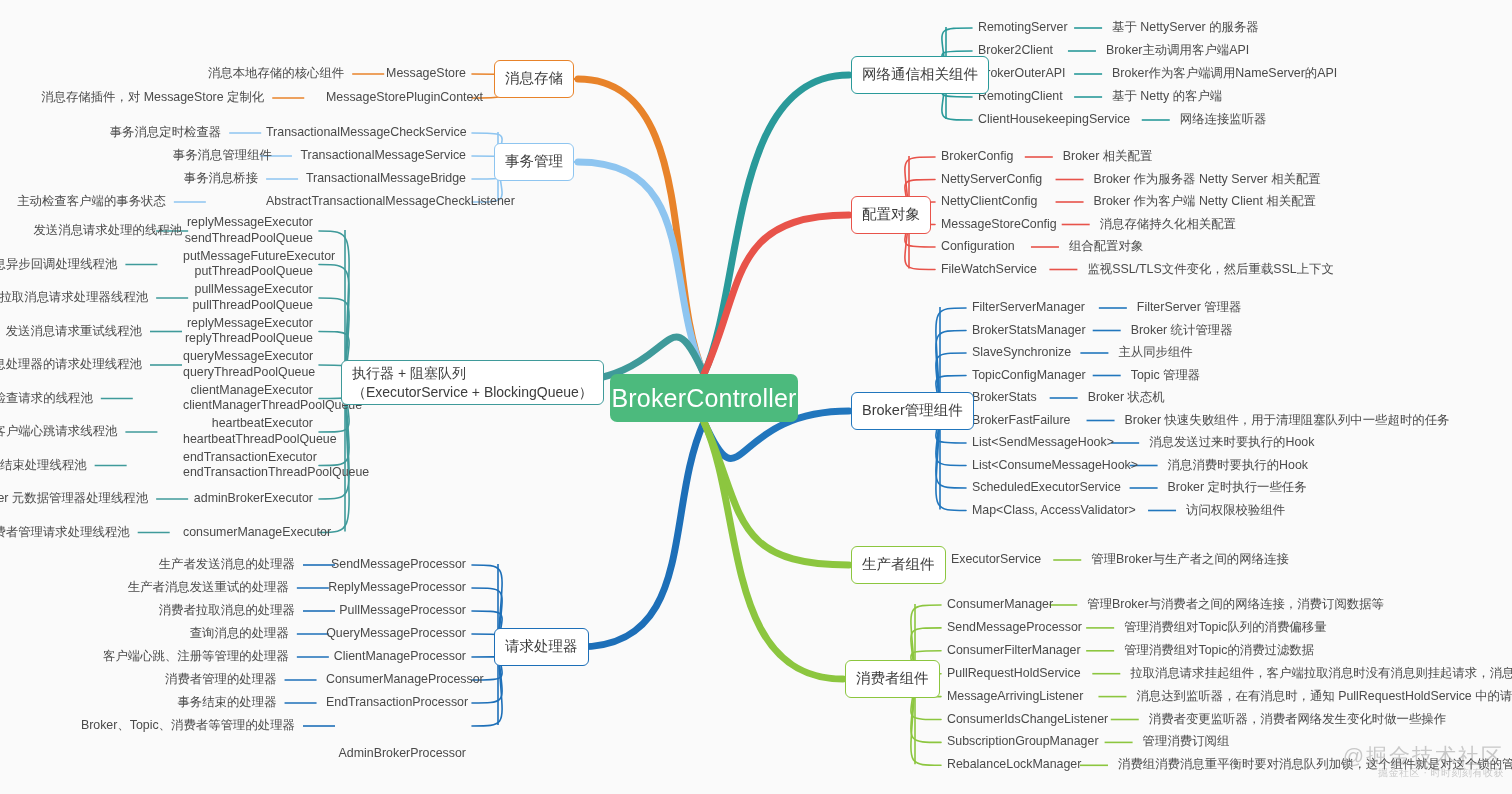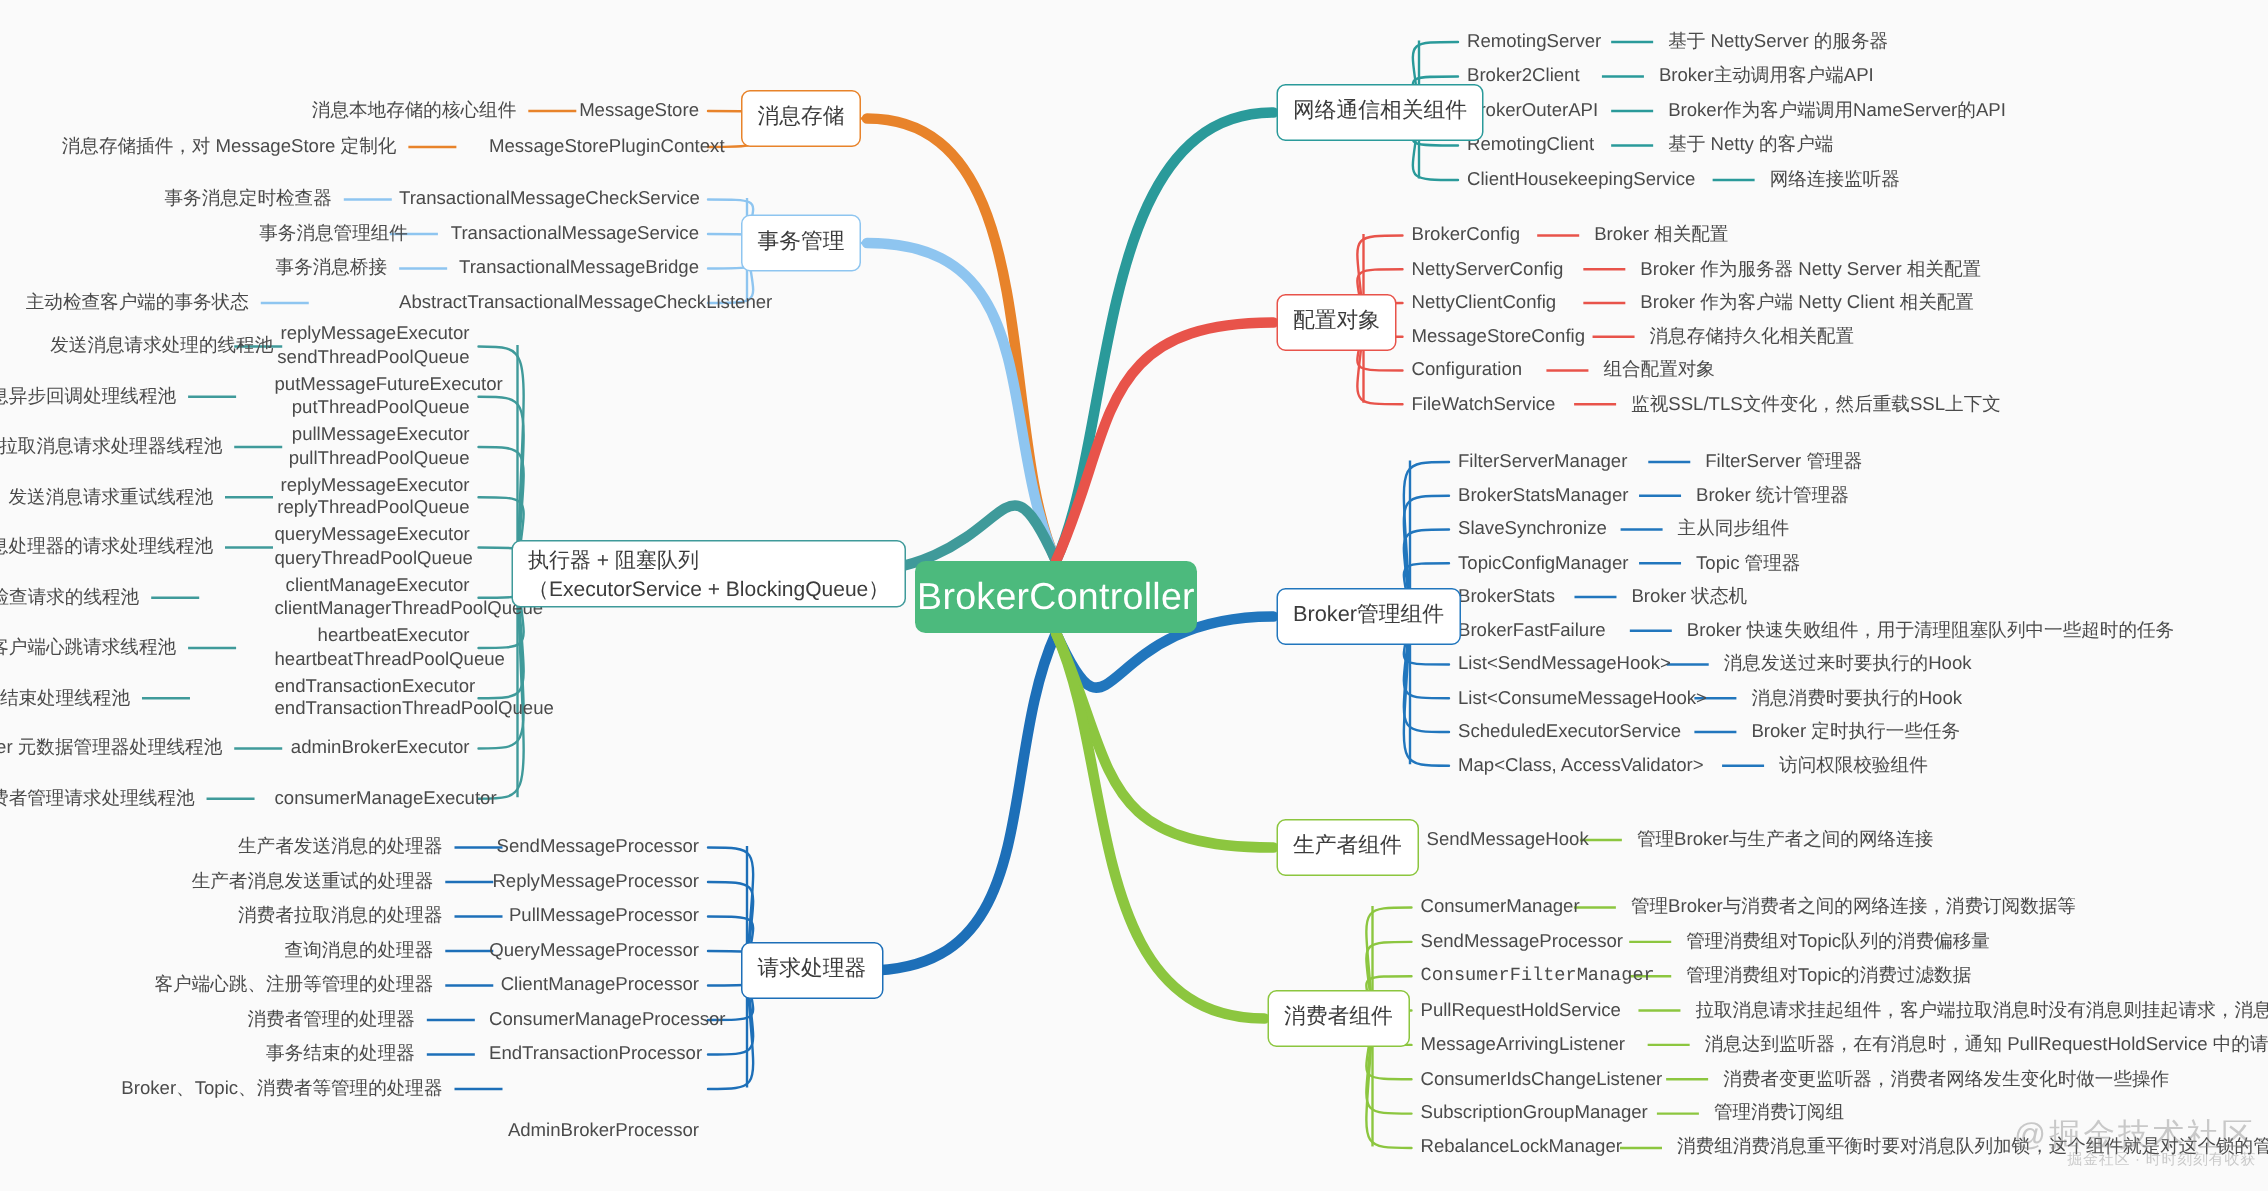--- a/index.html
+++ b/index.html
@@ -327,28 +327,28 @@
       <div class="leaf l" style="top: 412.5px; left: 1124.55px;">Broker 快速失败组件，用于清理阻塞队列中一些超时的任务</div>
       <div class="leaf l" style="left: 972px; top: 435px;">List&lt;SendMessageHook&gt;</div>
       <div class="leaf l" style="top: 435px; left: 1149.15px;">消息发送过来时要执行的Hook</div>
       <div class="leaf l" style="left: 972px; top: 457.5px;">List&lt;ConsumeMessageHook&gt;</div>
       <div class="leaf l" style="top: 457.5px; left: 1167.6px;">消息消费时要执行的Hook</div>
       <div class="leaf l" style="left: 972px; top: 480px;">ScheduledExecutorService</div>
       <div class="leaf l" style="top: 480px; left: 1167.6px;">Broker 定时执行一些任务</div>
       <div class="leaf l" style="left: 972px; top: 502.5px;">Map&lt;Class, AccessValidator&gt;</div>
       <div class="leaf l" style="top: 502.5px; left: 1186.05px;">访问权限校验组件</div>
       <div class="node" style="left: 851px; top: 546px; min-width: 73px; height: 38px; border-color: rgb(140, 198, 63);">生产者组件</div>
-      <div class="leaf l" style="left: 951px; top: 552px;">SendMessageHook</div>
+      <div class="leaf l" style="left: 951px; top: 552px;">ExecutorService</div>
       <div class="leaf l" style="top: 552px; left: 1091.25px;">管理Broker与生产者之间的网络连接</div>
       <div class="node" style="left: 845px; top: 660px; min-width: 83px; height: 38px; border-color: rgb(140, 198, 63);">消费者组件</div>
       <div class="leaf l" style="left: 947px; top: 597px;">ConsumerManager</div>
       <div class="leaf l" style="top: 597px; left: 1087.25px;">管理Broker与消费者之间的网络连接，消费订阅数据等</div>
       <div class="leaf l" style="left: 947px; top: 619.9px;">SendMessageProcessor</div>
       <div class="leaf l" style="top: 619.9px; left: 1124.15px;">管理消费组对Topic队列的消费偏移量</div>
-      <div class="leaf l" style="left: 947px; top: 642.8px; font-family: Liberation Mono, monospace;">ConsumerFilterManager</div>
+      <div class="leaf l" style="left: 947px; top: 642.8px;">ConsumerFilterManager</div>
       <div class="leaf l" style="top: 642.8px; left: 1124.15px;">管理消费组对Topic的消费过滤数据</div>
       <div class="leaf l" style="left: 947px; top: 665.7px;">PullRequestHoldService</div>
       <div class="leaf l" style="top: 665.7px; left: 1130.3px;">拉取消息请求挂起组件，客户端拉取消息时没有消息则挂起请求，消息来了再唤醒请求</div>
       <div class="leaf l" style="left: 947px; top: 688.6px;">MessageArrivingListener</div>
       <div class="leaf l" style="top: 688.6px; left: 1136.45px;">消息达到监听器，在有消息时，通知 PullRequestHoldService 中的请求可以拉取消息了</div>
       <div class="leaf l" style="left: 947px; top: 711.5px;">ConsumerIdsChangeListener</div>
       <div class="leaf l" style="top: 711.5px; left: 1148.75px;">消费者变更监听器，消费者网络发生变化时做一些操作</div>
       <div class="leaf l" style="left: 947px; top: 734.4px;">SubscriptionGroupManager</div>
       <div class="leaf l" style="top: 734.4px; left: 1142.6px;">管理消费订阅组</div>
       <div class="leaf l" style="left: 947px; top: 757.3px;">RebalanceLockManager</div>

